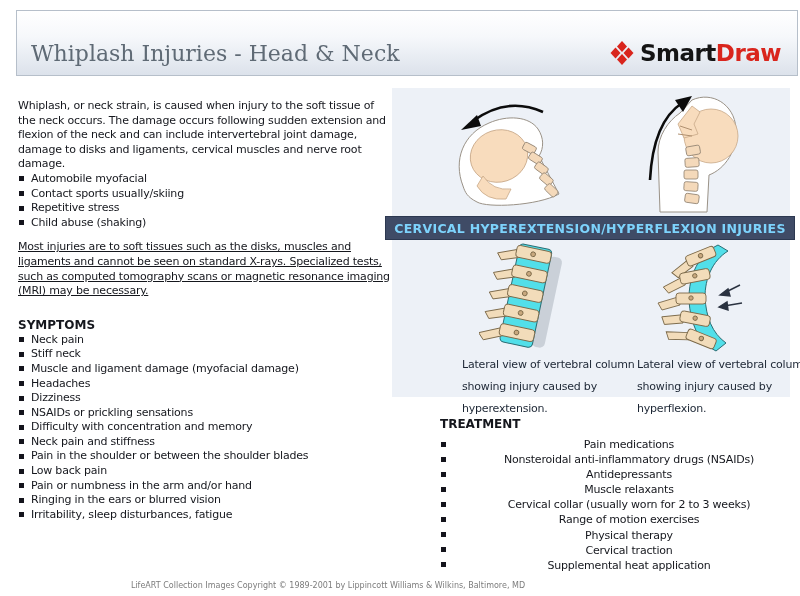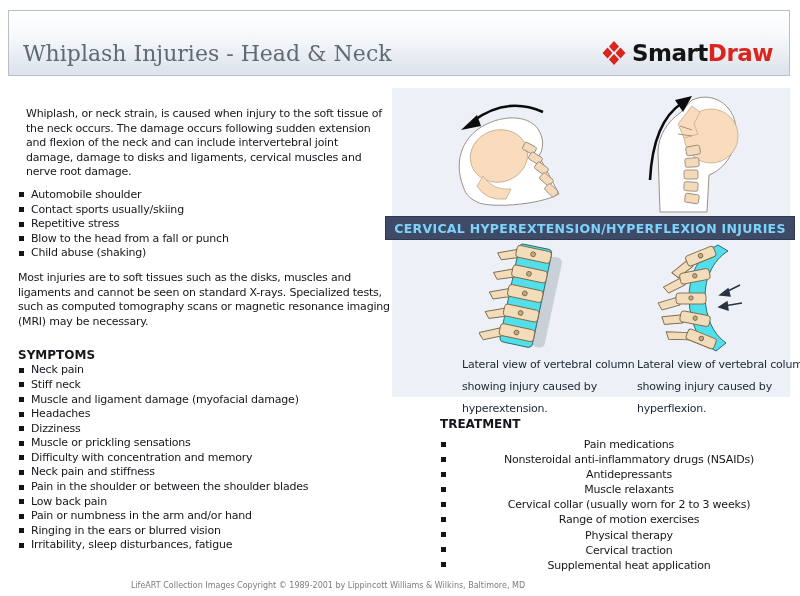--- a/index.html
+++ b/index.html
@@ -4,38 +4,38 @@
 <style>
   html,body{margin:0;padding:0;}
   body{
     width:800px;height:596px;position:relative;overflow:hidden;
     background:#ffffff;color:#15171d;
     font-family:"DejaVu Sans","Liberation Sans",sans-serif;
     font-size:11px;letter-spacing:-0.2px;
   }
   
   .header{
-    position:absolute;left:8px;top:10px;width:782px;height:66px;box-sizing:border-box;
+    position:absolute;left:16px;top:10px;width:782px;height:66px;box-sizing:border-box;
     border:1px solid #b6bfca;
     background:linear-gradient(180deg,#ffffff 0%,#f6f8fb 40%,#dce2eb 100%);
     display:flex;align-items:flex-end;justify-content:space-between;
     padding:0 16px 9px 14px;
   }
   .title{
     font-family:"DejaVu Serif","Liberation Serif",serif;
     font-size:22px;color:#5f6a75;letter-spacing:0;
   }
   .logo{display:flex;letter-spacing:-0.5px;}
   .logo-icon{width:26px;height:26px;margin-right:5px;}
   .logo-text{font-size:23px;font-weight:bold;color:#141414;}
   .logo-text .draw{color:#d9251d;}
   
   .left-col{position:absolute;left:18px;top:99px;width:376px;}
-  .para{margin:8px;line-height:14.6px;}
-  .para2{margin:10px 0 16px 0;line-height:14.6px;}
+  .para{margin:0;line-height:14.6px;}
+  .para2{margin:10px 0 16px 0;line-height:14.6px;text-decoration:underline;}
   .sec-heading{font-size:12px;font-weight:bold;margin:15px 0 7px 0;letter-spacing:0;}
   .sec-heading.tight{margin:19px 0 1px 0;}
   ul.blist{list-style:none;margin:0;padding:0;line-height:14.6px;}
   li.bitem{position:relative;padding-left:13px;}
   .sq{position:absolute;left:1px;top:4.5px;width:5px;height:5px;background:#14141c;}
   
   .panel{position:absolute;left:392px;top:88px;width:398px;height:309px;background:#edf1f7;}
   .head-illu-1{position:absolute;left:447px;top:96px;}
   .head-illu-2{position:absolute;left:628px;top:90px;}
   .banner{
@@ -72,37 +72,37 @@
       <polygon points="13,14 18,19.5 13,25 8,19.5" fill="#d9251d"></polygon>
     </svg>
     <div class="logo-text"><span>Smart</span><span class="draw">Draw</span></div>
   </div>
 </div>
 
 <div class="left-col">
   <p class="para">Whiplash, or neck strain, is caused when injury to the soft tissue of the neck occurs.  The damage occurs following sudden extension and flexion of the neck and can include intervertebral joint damage, damage to disks and ligaments, cervical muscles and nerve root damage.</p>
 
   <ul class="blist">
-      <li class="bitem"><span class="sq"></span><span>Automobile shoulder</span></li>
+      <li class="bitem"><span class="sq"></span><span>Automobile myofacial</span></li>
       <li class="bitem"><span class="sq"></span><span>Contact sports usually/skiing</span></li>
       <li class="bitem"><span class="sq"></span><span>Repetitive stress</span></li>
-      <li class="bitem"><span class="sq"></span><span>Blow to the head from a fall or punch</span></li>
+      <li class="bitem"><span class="sq"></span></li>
       <li class="bitem"><span class="sq"></span><span>Child abuse (shaking)</span></li>
     </ul>
 
   <p class="para2">Most injuries are to soft tissues such as the disks, muscles and ligaments and cannot be seen on standard X-rays. Specialized tests, such as computed tomography scans or magnetic resonance imaging (MRI) may be necessary.</p>
 
   <div class="sec-heading tight">SYMPTOMS</div>
   <ul class="blist">
       <li class="bitem"><span class="sq"></span><span>Neck pain</span></li>
       <li class="bitem"><span class="sq"></span><span>Stiff neck</span></li>
       <li class="bitem"><span class="sq"></span><span>Muscle and ligament damage (myofacial damage)</span></li>
       <li class="bitem"><span class="sq"></span><span>Headaches</span></li>
       <li class="bitem"><span class="sq"></span><span>Dizziness</span></li>
-      <li class="bitem"><span class="sq"></span><span>Muscle or prickling sensations</span></li>
+      <li class="bitem"><span class="sq"></span><span>NSAIDs or prickling sensations</span></li>
       <li class="bitem"><span class="sq"></span><span>Difficulty with concentration and memory</span></li>
       <li class="bitem"><span class="sq"></span><span>Neck pain and stiffness</span></li>
       <li class="bitem"><span class="sq"></span><span>Pain in the shoulder or between the shoulder blades</span></li>
       <li class="bitem"><span class="sq"></span><span>Low back pain</span></li>
       <li class="bitem"><span class="sq"></span><span>Pain or numbness in the arm and/or hand</span></li>
       <li class="bitem"><span class="sq"></span><span>Ringing in the ears or blurred vision</span></li>
       <li class="bitem"><span class="sq"></span><span>Irritability, sleep disturbances, fatigue</span></li>
     </ul>
 </div>
 

